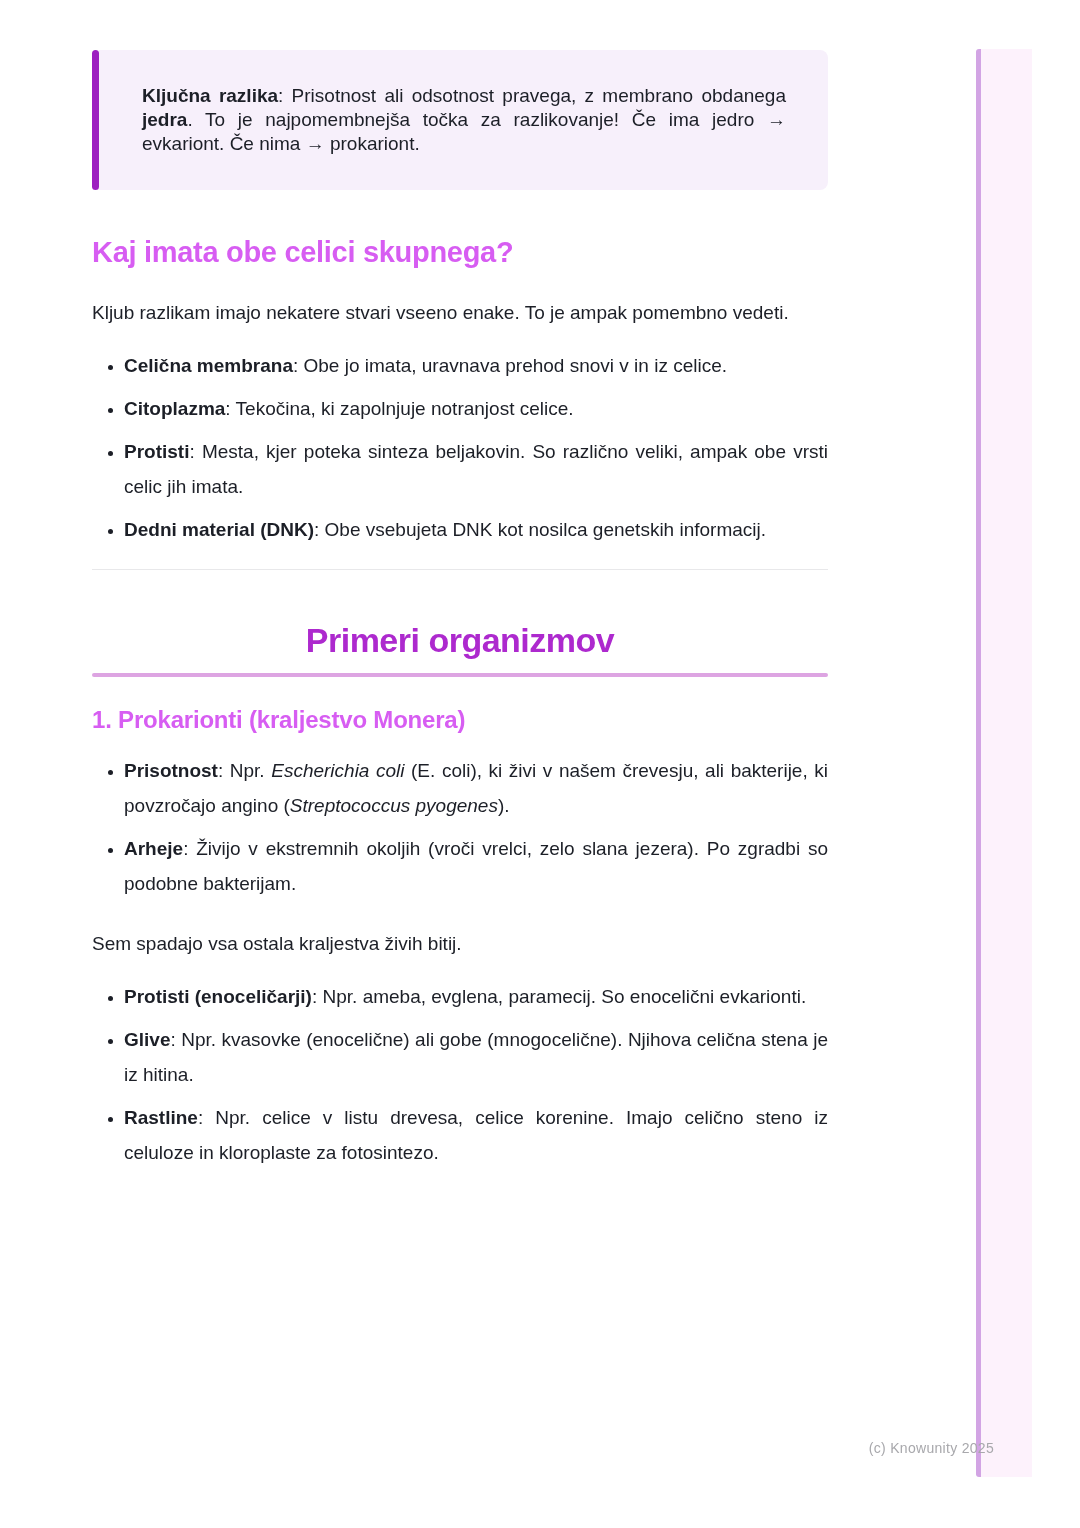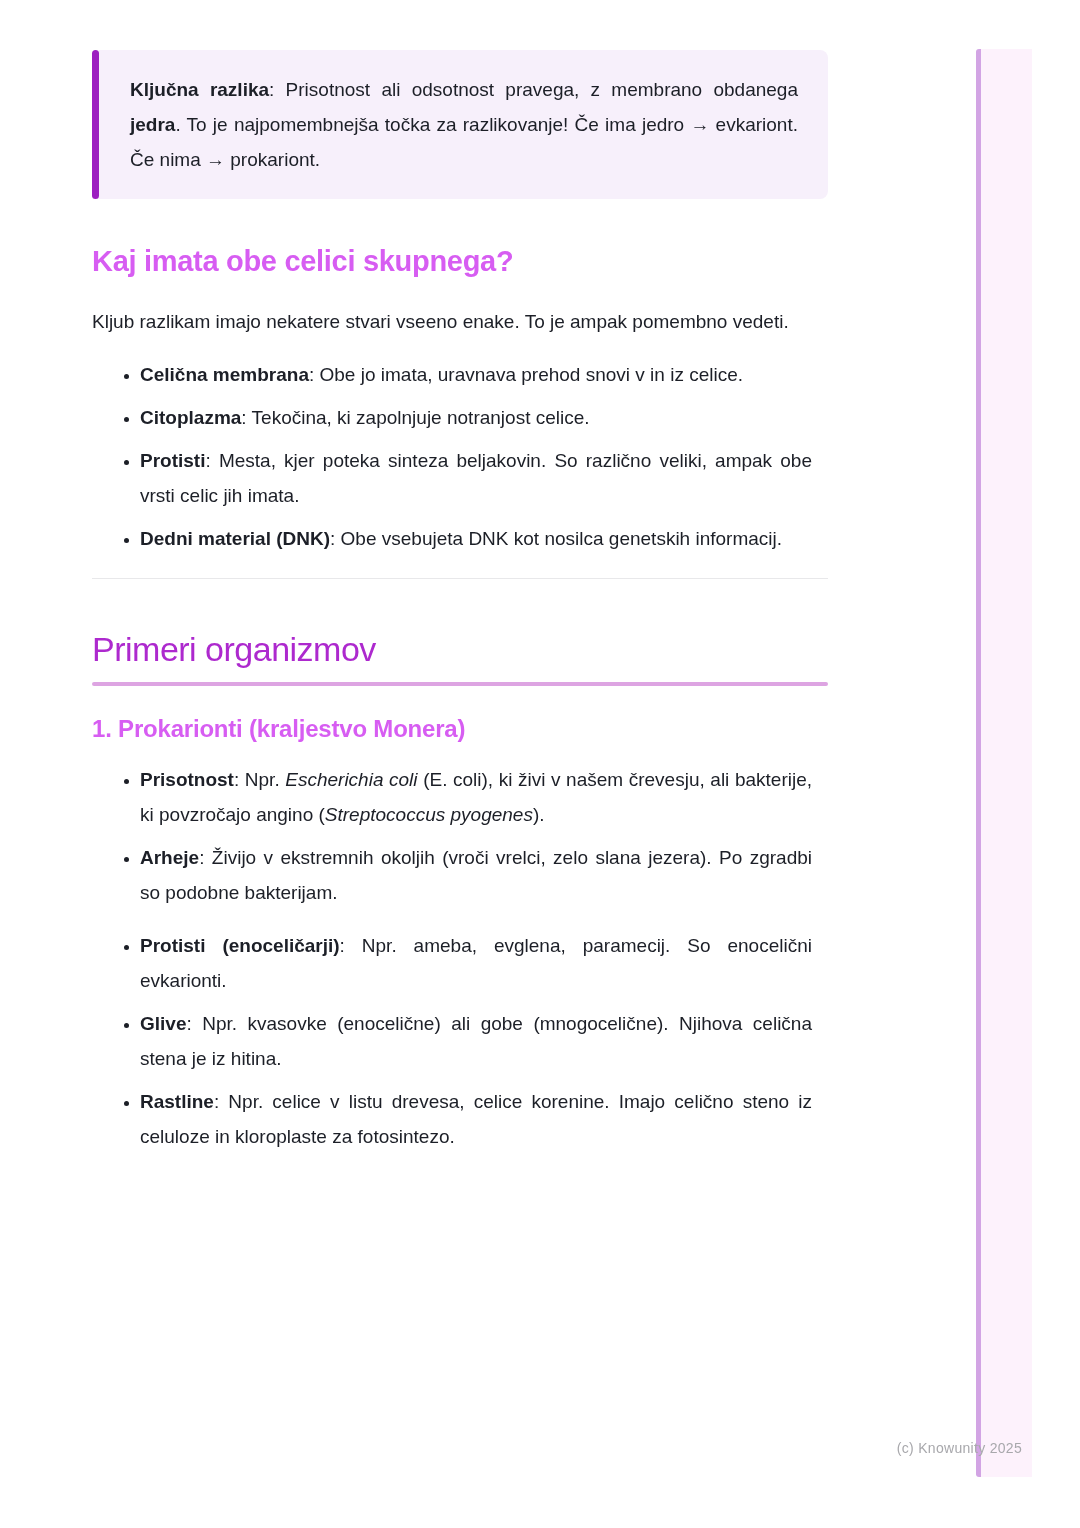--- a/index.html
+++ b/index.html
@@ -33,30 +33,31 @@
     position:relative;
     padding:22px 30px 22px 38px;
   }
   .callout::before{
     content:"";
     position:absolute;left:0;top:0;bottom:0;width:7px;
     background:var(--callout-bar);
     border-radius:6px;
   }
   .callout p{
-    margin:0;
-    font-size:19px;line-height:35px;
+    margin:12px;
+    font-size:19px;line-height:24px;
     text-align:justify;
   }
   
   h1{
     margin:50px 0 12px;
-    font-size:34px;line-height:1.2;font-weight:400;
+    font-size:34px;line-height:1.2;font-weight:700;
     color:var(--title-magenta);
     letter-spacing:-0.5px;
+    text-align:center;
   }
   .title-underline{
     margin:9px 0 0;height:4px;width:100%;
     background:var(--title-underline);
     border-radius:2px;
   }
   h2.sec{
     margin:44px 0 0;
     font-size:29px;line-height:1.25;font-weight:700;
     color:var(--heading-pink);
@@ -68,21 +69,21 @@
     color:var(--heading-pink);
     letter-spacing:-0.2px;
   }
   
   p.body{
     margin:25px 0 0;
     font-size:19px;line-height:35px;
     text-align:justify;
   }
   ul.blist{
-    margin:18px 16px 0;
+    margin:18px 0 0;
     padding-left:32px;
     list-style:disc;
   }
   ul.blist li{
     font-size:19px;line-height:35px;
     text-align:justify;
   }
   ul.blist li + li{margin-top:8px;}
   ul.blist li::marker{color:var(--text);font-size:15px;}
   strong{font-weight:700;}
@@ -99,21 +100,21 @@
     position:absolute;left:0;top:0;width:5px;height:100%;
     background:var(--nextpage-line);
     border-radius:3px 0 0 3px;
   }
   .next-page-bg{
     position:absolute;left:5px;top:0;width:51px;height:100%;
     background:var(--nextpage-bg);
   }
   
   .watermark{
-    position:absolute;top:1440px;right:58px;
+    position:absolute;top:1440px;right:86px;
     font-size:14px;line-height:16px;
     color:var(--watermark);
     letter-spacing:0.3px;
     z-index:5;
   }
 </style>
 </head>
 <body>
 
 <div class="page">
@@ -143,20 +144,21 @@
 
     <h3 class="sub">1. Prokarionti (kraljestvo Monera)</h3>
 
 
     <ul class="blist">
       <li><strong>Prisotnost</strong><span>: Npr. </span><em>Escherichia coli</em><span> (E. coli), ki živi v našem črevesju, ali bakterije, ki povzročajo angino (</span><em>Streptococcus pyogenes</em><span>).</span></li>
       <li><strong>Arheje</strong><span>: Živijo v ekstremnih okoljih (vroči vrelci, zelo slana jezera). Po zgradbi so podobne bakterijam.</span></li>
     </ul>
 
 
+    <p class="body">Sem spadajo vsa ostala kraljestva živih bitij.</p>
 
     <ul class="blist">
       <li><strong>Protisti (enoceličarji)</strong><span>: Npr. ameba, evglena, paramecij. So enocelični evkarionti.</span></li>
       <li><strong>Glive</strong><span>: Npr. kvasovke (enocelične) ali gobe (mnogocelične). Njihova celična stena je iz hitina.</span></li>
       <li><strong>Rastline</strong><span>: Npr. celice v listu drevesa, celice korenine. Imajo celično steno iz celuloze in kloroplaste za fotosintezo.</span></li>
     </ul>
 
   </div>
 
   <div class="next-page-strip">

